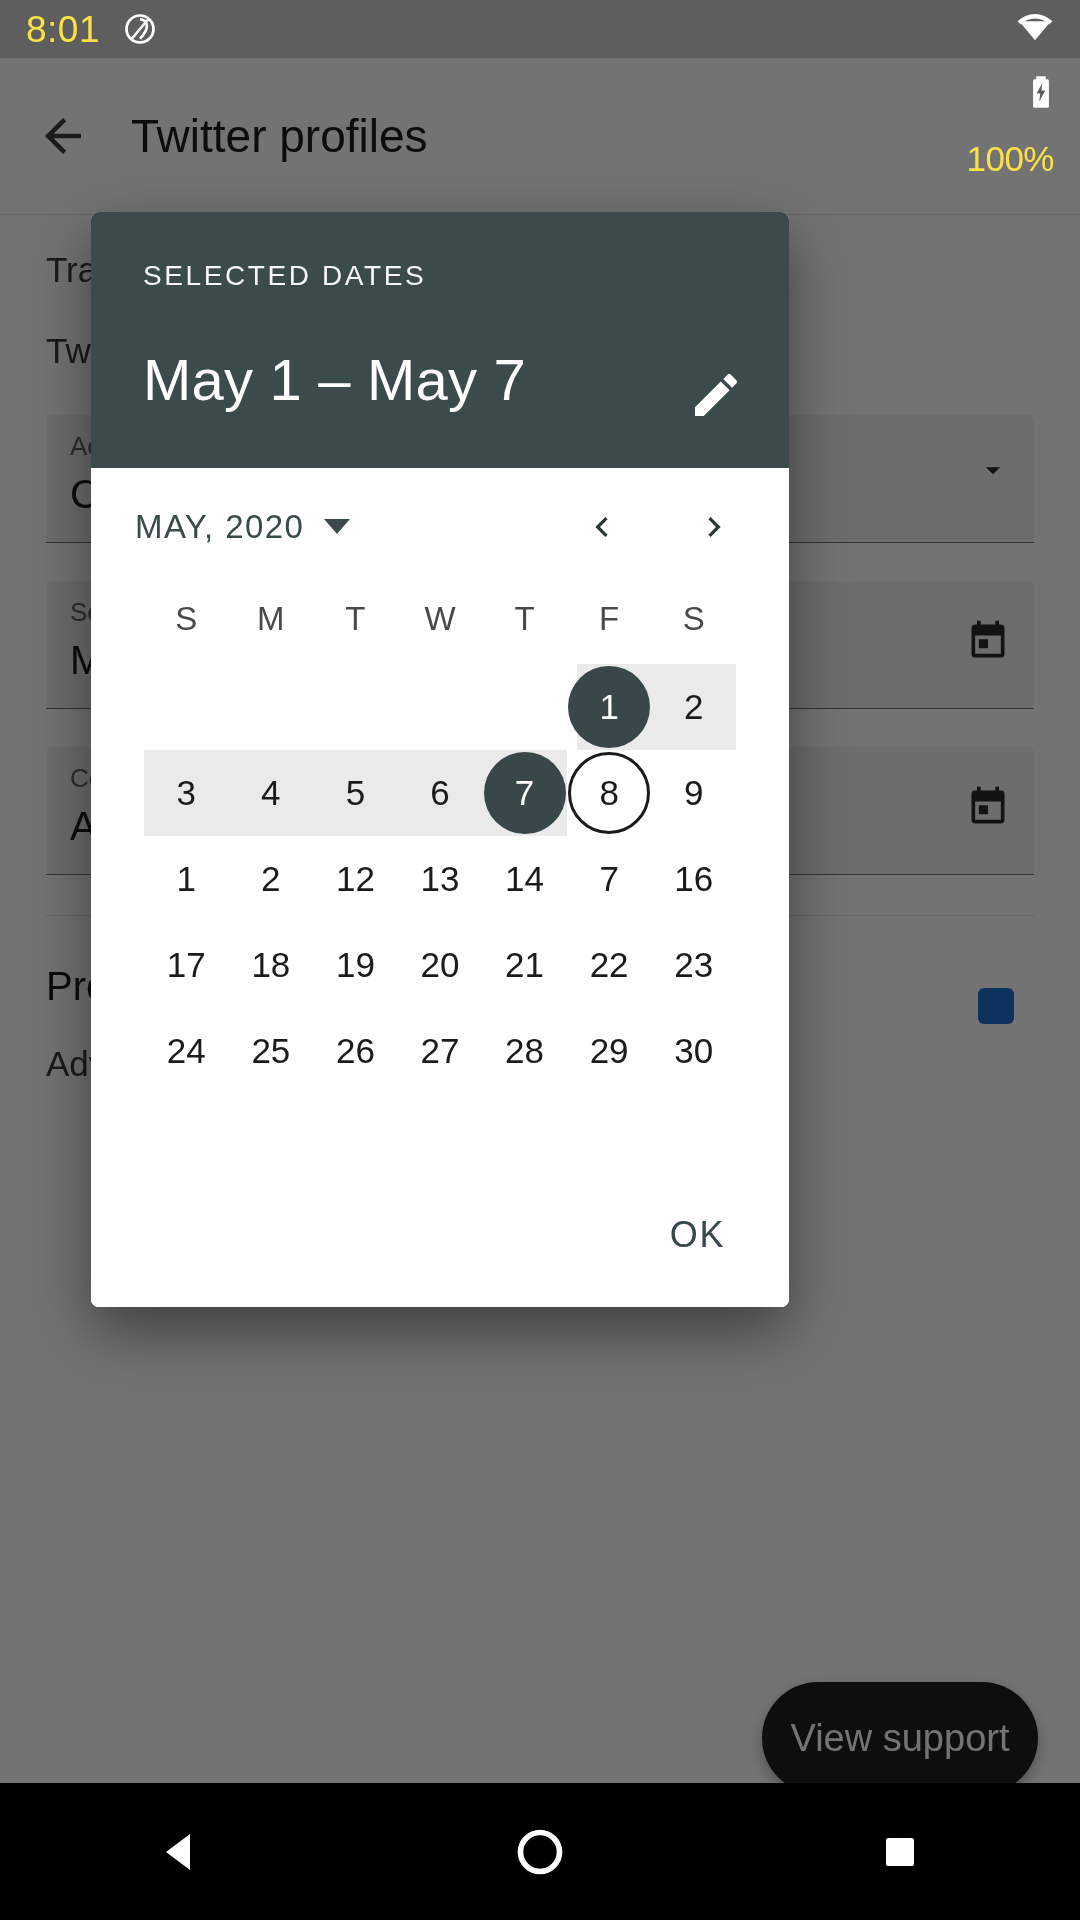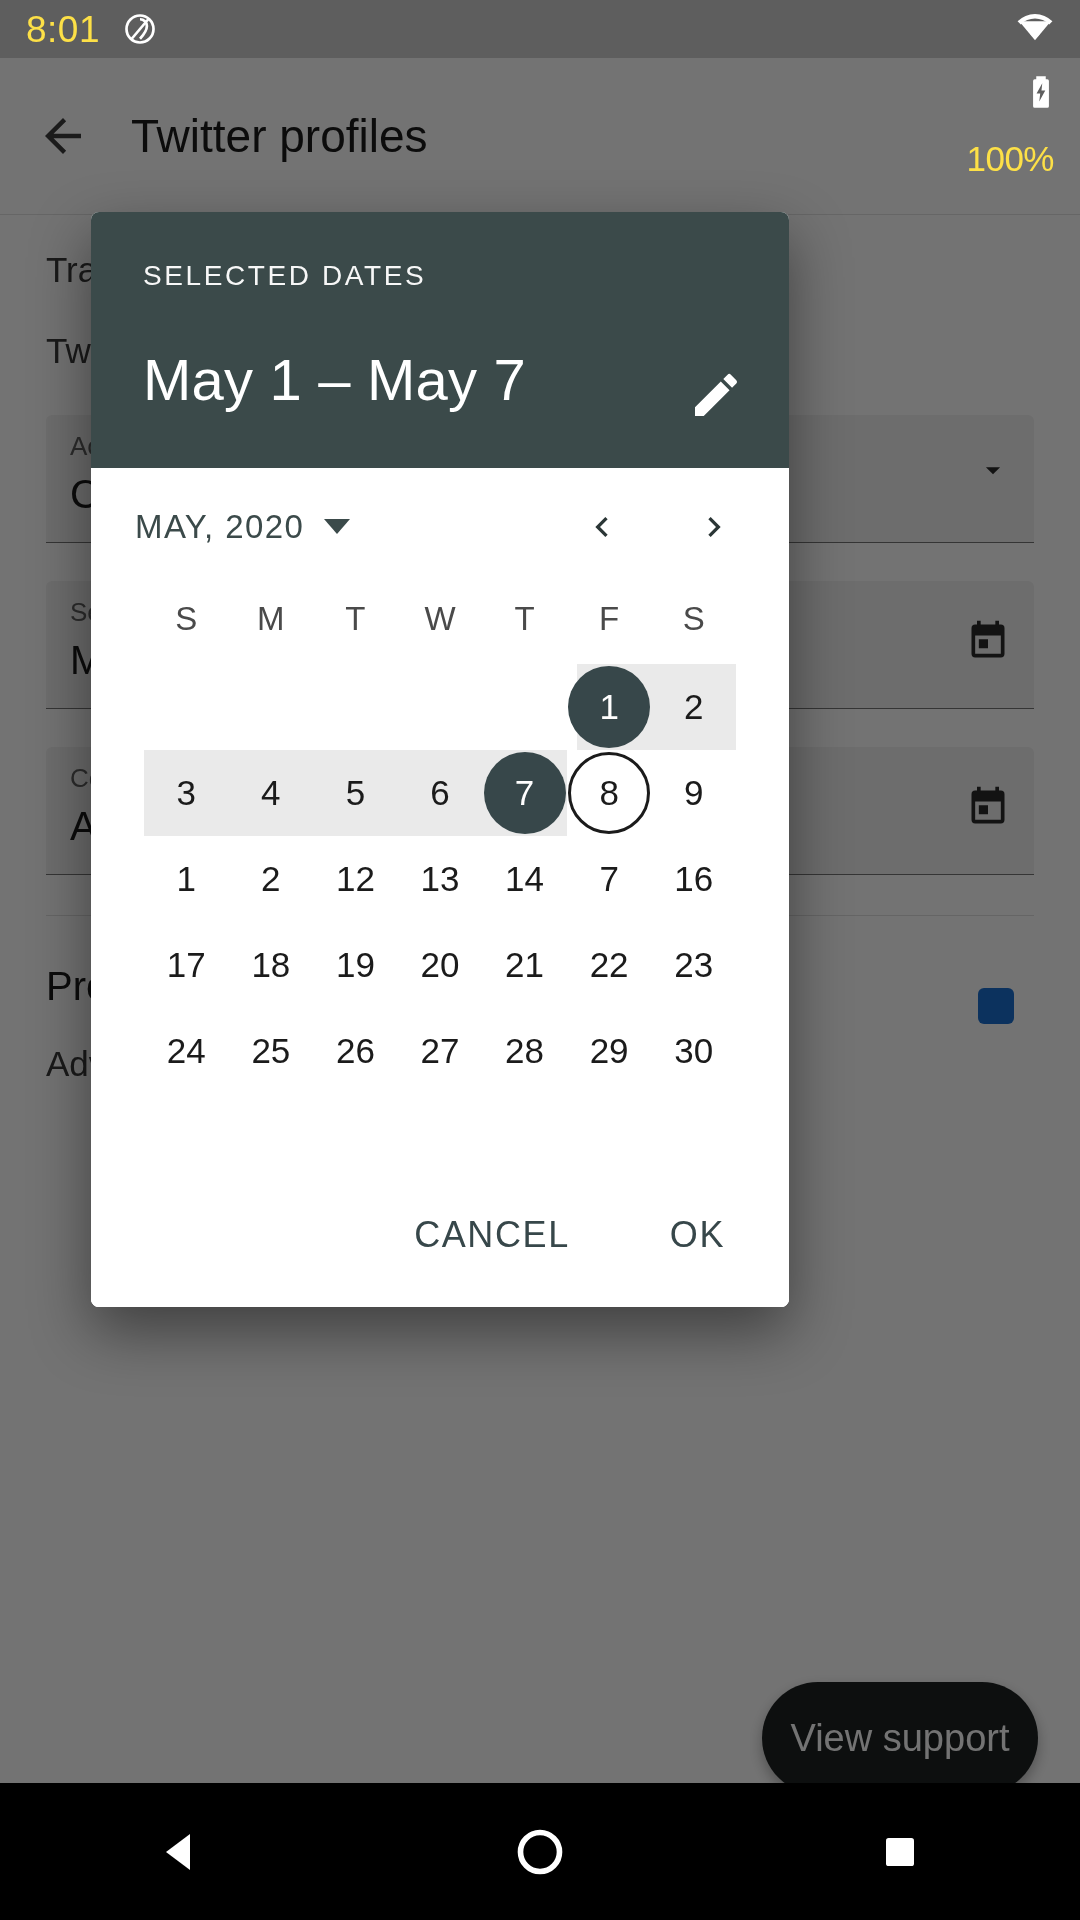--- a/index.html
+++ b/index.html
@@ -479,21 +479,20 @@
               <span>29</span>
             </div>
             <div class="day">
               <span class="marker"></span>
               <span>30</span>
             </div>
           </div>
         </div>
 
       <div id="dialog-actions">
-        <div class="action-btn">CANCEL</div>
         <div class="action-btn">OK</div>
       </div>
 
     </div>
   </div>
 
   <div id="navbar">
     <div class="nav-btn">
       <svg width="48" height="48" viewBox="0 0 24 24">
         <path d="M17 3L5 12l12 9z" fill="#ffffff"></path>

